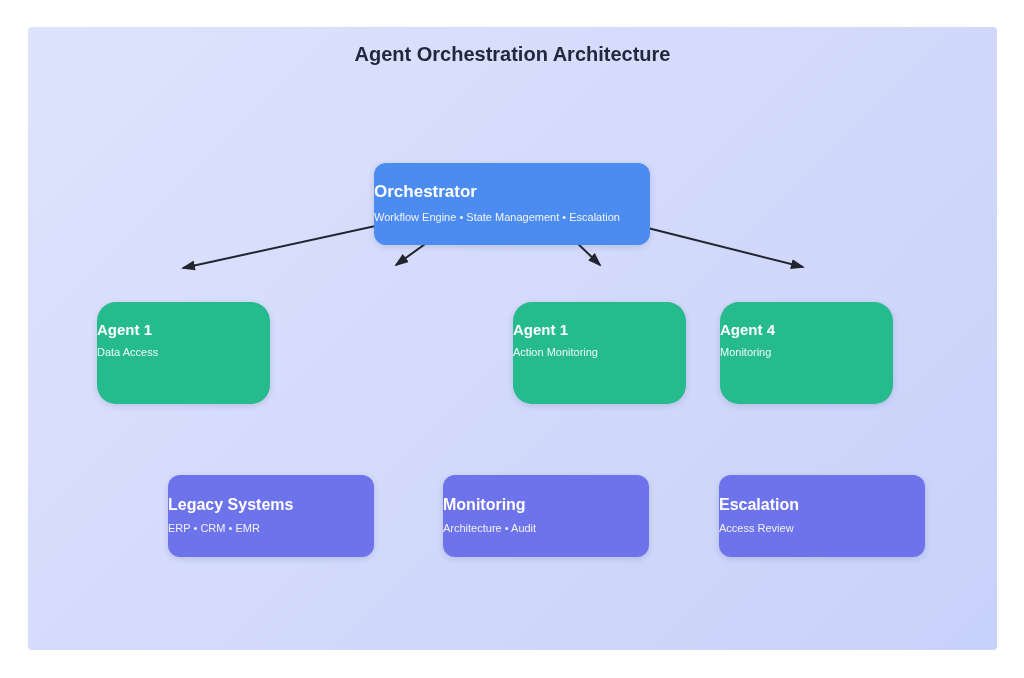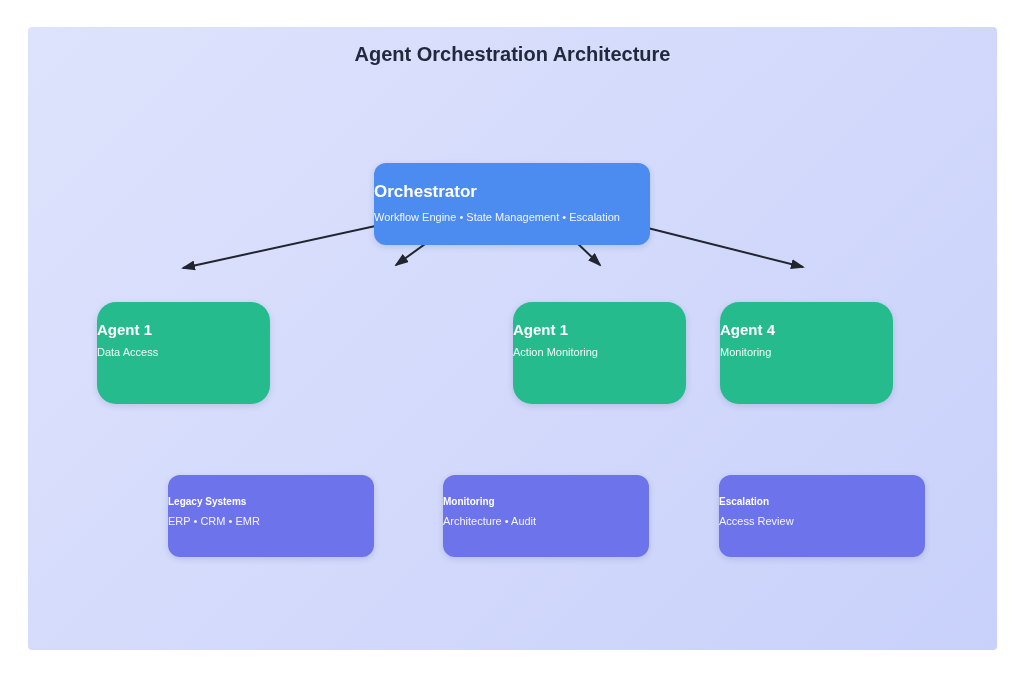--- a/index.html
+++ b/index.html
@@ -79,21 +79,21 @@
   .agent-3 { left: 485px; }
   .agent-4 { left: 692px; }
 
   .service {
     top: 416px;
     width: 206px; height: 82px;
     border-radius: 12px;
     background: var(--service, #6d73ea);
     padding-top: 21px;
   }
-  .service .node-title { font-size: 10px; }
+  .service .node-title { font-size: 16px; }
   .service-1 { left: 140px; }
   .service-2 { left: 415px; }
   .service-3 { left: 691px; }
 </style>
 </head>
 <body>
 
 <div class="canvas">
 
   <h1 class="diagram-title">Agent Orchestration Architecture</h1>

